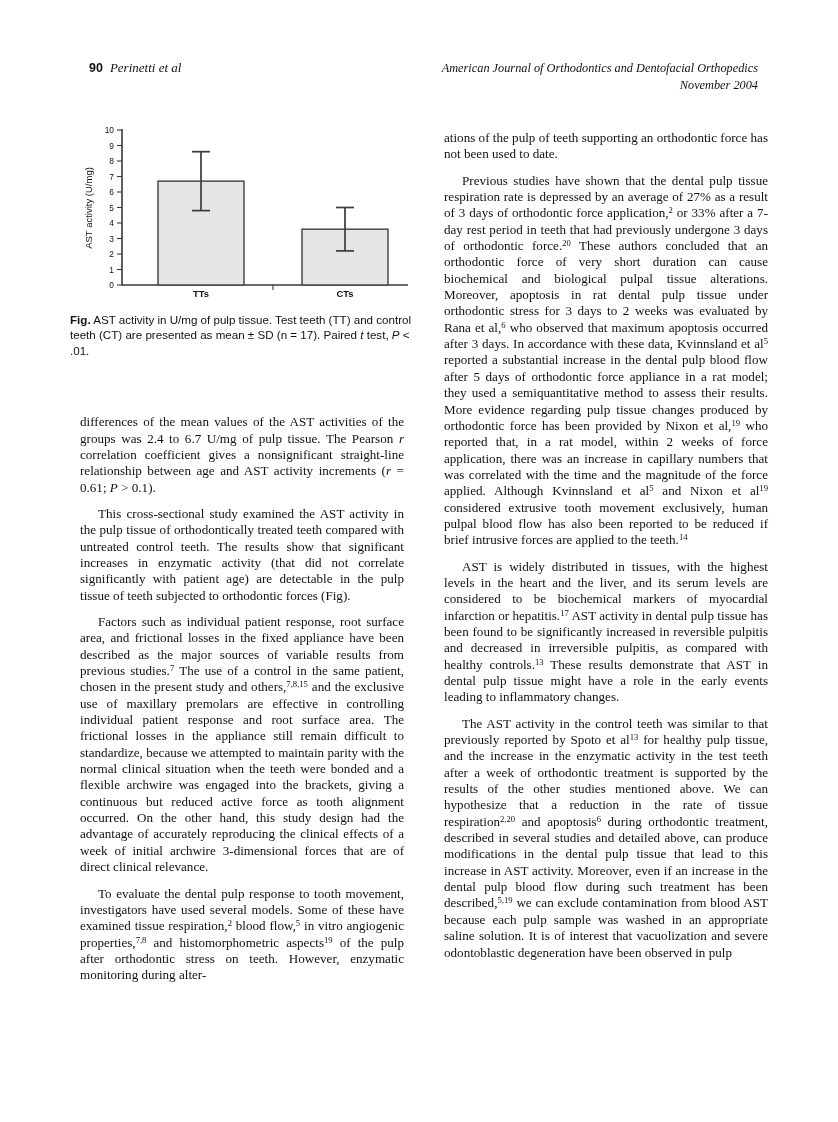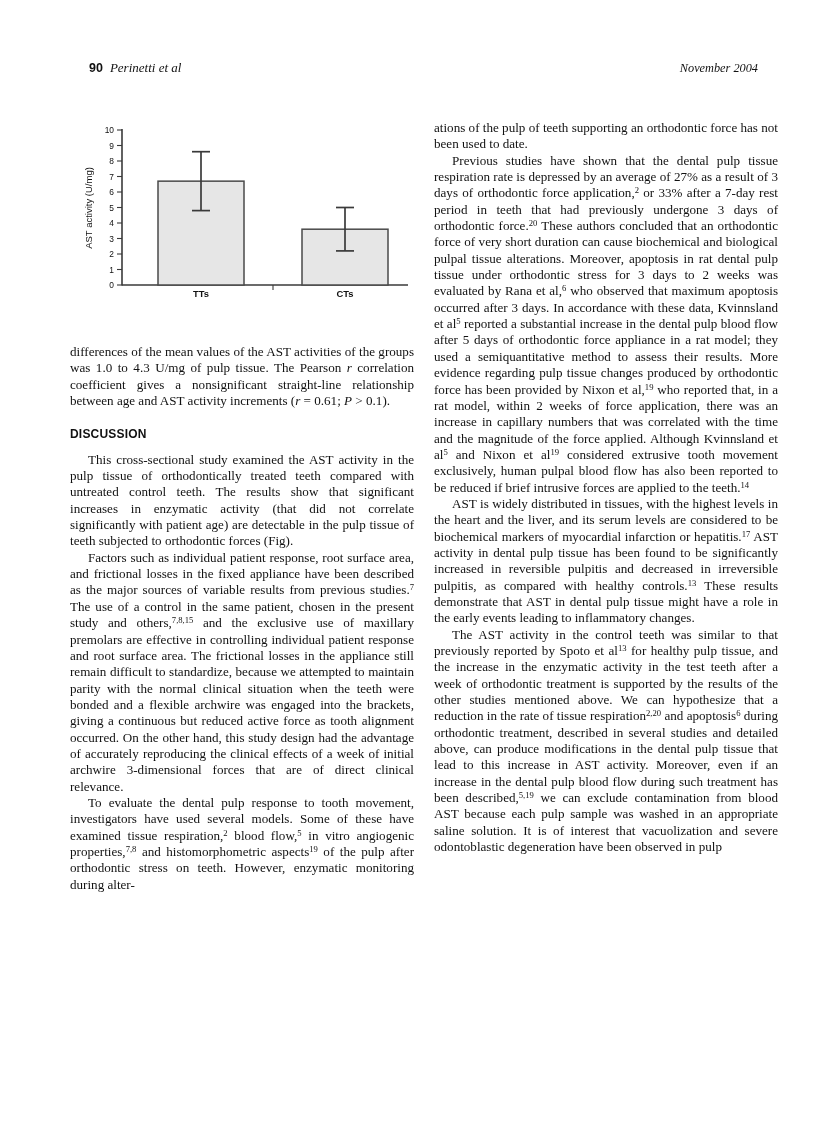--- a/index.html
+++ b/index.html
@@ -69,21 +69,21 @@
     font-size: 13.1px;
     line-height: 16.35px;
     text-align: justify;
     text-justify: inter-word;
     hyphens: manual;
   }
   .col-left  { left: 70px; }
   .col-right { left: 434px; }
 
   .col p {
-    margin: 0;
+    margin: 10px;
     text-indent: 18px;
   }
   .col p.noindent { text-indent: 0; }
 
   sup {
     font-size: 0.66em;
     line-height: 0;
     vertical-align: 0.48em;
   }
   i, .ital { font-style: italic; }
@@ -146,20 +146,21 @@
 </head>
 <body>
 
 <div class="page">
 
   <div class="runhead">
     <div class="runhead-left">
       <span class="pageno">90</span><span class="authors">Perinetti et al</span>
     </div>
     <div class="runhead-right">
+      <span class="journal">American Journal of Orthodontics and Dentofacial Orthopedics</span>
       <span class="issue">November 2004</span>
     </div>
   </div>
 
   <div class="col col-left">
 
     <div class="figure-block">
       <div class="chart-wrap">
         <svg class="chart" width="344" height="178" viewBox="0 0 344 178">
 
@@ -214,27 +215,29 @@
 
           <g>
             <line class="tick-line" x1="203" y1="165" x2="203" y2="170"></line>
           </g>
 
           <text class="cat-text" x="131" y="177" text-anchor="middle">TTs</text>
           <text class="cat-text" x="275" y="177" text-anchor="middle">CTs</text>
         </svg>
       </div>
 
+      <div class="figcaption">
+        <span class="figlabel">Fig.</span><span> AST activity in U/mg of pulp tissue. Test teeth (TT) and control teeth (CT) are presented as mean ± SD (n = 17). Paired </span><i>t</i><span> test, </span><i>P</i><span> &lt; .01.</span>
+      </div>
     </div>
 
     <div class="after-figure-gap"></div>
 
-    <p class="noindent"><span>differences of the mean values of the AST activities of the groups was 1.0 to 4.3 U/mg of pulp tissue. The Pearson </span><i>r</i><span> correlation coefficient gives a nonsignificant straight-line relationship between age and AST activity increments (</span><i>r</i><span> = 0.61; </span><i>P</i><span> &gt; 0.1).</span></p>
-
-    <h2 class="section-head">DISCUSSION</h2>
+    <p class="noindent"><span>differences of the mean values of the AST activities of the groups was 2.4 to 6.7 U/mg of pulp tissue. The Pearson </span><i>r</i><span> correlation coefficient gives a nonsignificant straight-line relationship between age and AST activity increments (</span><i>r</i><span> = 0.61; </span><i>P</i><span> &gt; 0.1).</span></p>
+
 
     <p>This cross-sectional study examined the AST activity in the pulp tissue of orthodontically treated teeth compared with untreated control teeth. The results show that significant increases in enzymatic activity (that did not correlate significantly with patient age) are detectable in the pulp tissue of teeth subjected to orthodontic forces (Fig).</p>
 
     <p><span>Factors such as individual patient response, root surface area, and frictional losses in the fixed appliance have been described as the major sources of variable results from previous studies.</span><sup>7</sup><span> The use of a control in the same patient, chosen in the present study and others,</span><sup>7,8,15</sup><span> and the exclusive use of maxillary premolars are effective in controlling individual patient response and root surface area. The frictional losses in the appliance still remain difficult to standardize, because we attempted to maintain parity with the normal clinical situation when the teeth were bonded and a flexible archwire was engaged into the brackets, giving a continuous but reduced active force as tooth alignment occurred. On the other hand, this study design had the advantage of accurately reproducing the clinical effects of a week of initial archwire 3-dimensional forces that are of direct clinical relevance.</span></p>
 
     <p><span>To evaluate the dental pulp response to tooth movement, investigators have used several models. Some of these have examined tissue respiration,</span><sup>2</sup><span> blood flow,</span><sup>5</sup><span> in vitro angiogenic properties,</span><sup>7,8</sup><span> and histomorphometric aspects</span><sup>19</sup><span> of the pulp after orthodontic stress on teeth. However, enzymatic monitoring during alter-</span></p>
 
   </div>
 
   <div class="col col-right">

